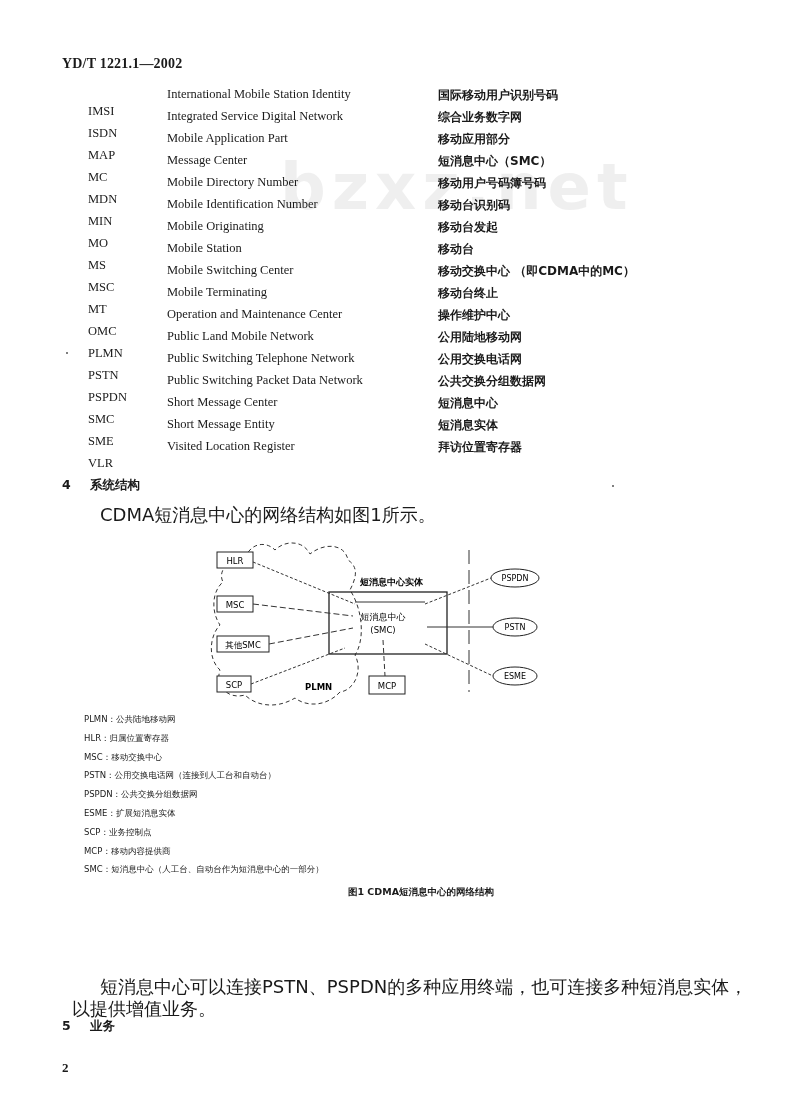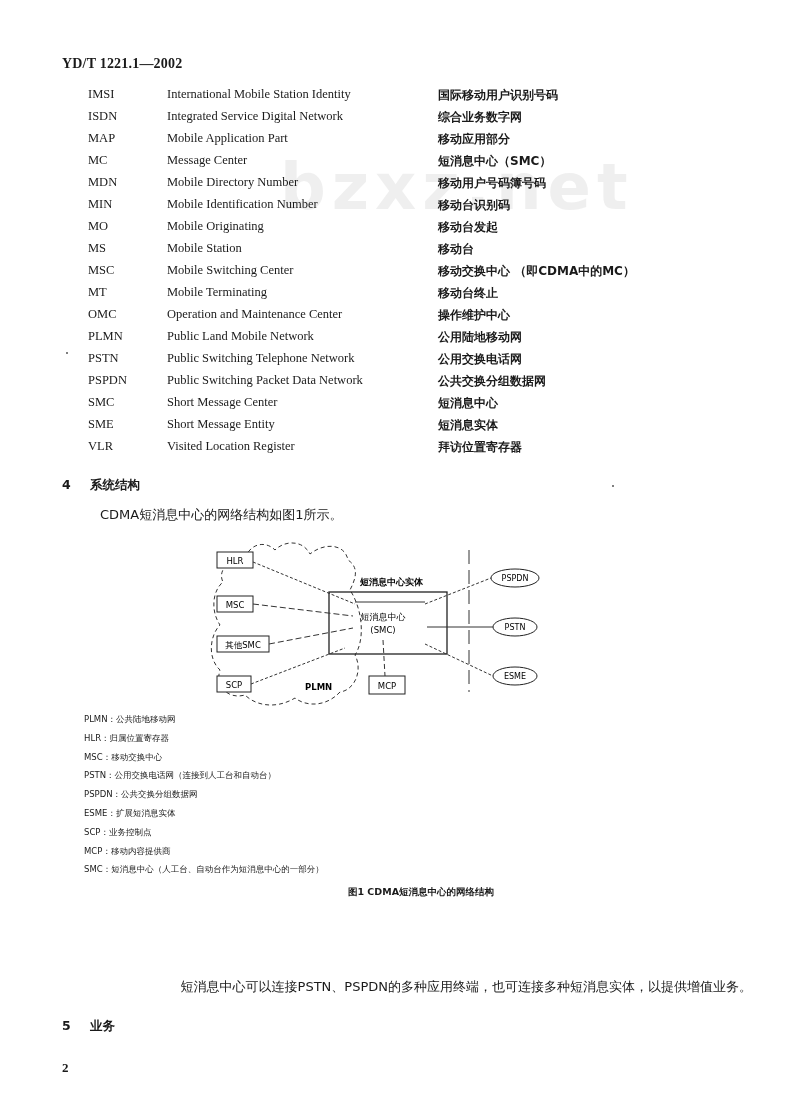--- a/index.html
+++ b/index.html
@@ -8,29 +8,29 @@
     font-family: "DejaVu Serif", "Liberation Serif", serif;
     color: #1a1a1a;
   }
   .page { position: absolute; left: 0; top: 0; width: 800px; height: 780px; }
   .header-code {
     position: absolute; left: 62px; top: 56px;
     font-family: "Liberation Serif", serif; font-weight: bold; font-size: 14px; letter-spacing: 0.2px;
   }
   .abbr-table { position: absolute; left: 88px; top: 87px; }
   .abbr-row { position: relative; height: 22px; font-size: 12.5px; font-family: "Liberation Serif", serif; }
-  .abbr-row .abbr { position: absolute; left: 0; top: 0; width: 75px; }
+  .abbr-row .abbr { position: absolute; left: 0; top: 17px; width: 75px; }
   .abbr-row .en { position: absolute; left: 79px; top: 0; white-space: nowrap; }
   .abbr-row .zh { position: absolute; left: 338px; top: 0; white-space: nowrap; font-family: "DejaVu Sans", sans-serif; font-size: 12px; font-weight: bold; padding-left: 12px; }
   .section-heading {
     position: absolute; left: 62px; font-family: "DejaVu Sans", sans-serif; font-weight: bold; font-size: 12.5px;
   }
   .section-heading .num { display: inline-block; width: 28px; }
   .para {
-    position: absolute; font-family: "DejaVu Sans", sans-serif; font-size: 13px; line-height: 22px; text-align: right;
+    position: absolute; font-family: "DejaVu Sans", sans-serif; font-size: 18px; line-height: 22px;
   }
   .watermark {
     position: absolute; left: 280px; top: 150px; font-family: "DejaVu Sans", sans-serif;
     font-size: 64px; font-weight: bold; color: rgba(180,180,180,0.22); letter-spacing: 6px;
     pointer-events: none;
   }
   .diagram { position: absolute; left: 205px; top: 540px; width: 350px; height: 170px; }
   .legend { position: absolute; left: 84px; top: 714px; font-family: "DejaVu Sans", sans-serif; font-size: 8.5px; }
   .legend .item { height: 18.8px; white-space: nowrap; }
   .fig-caption {

